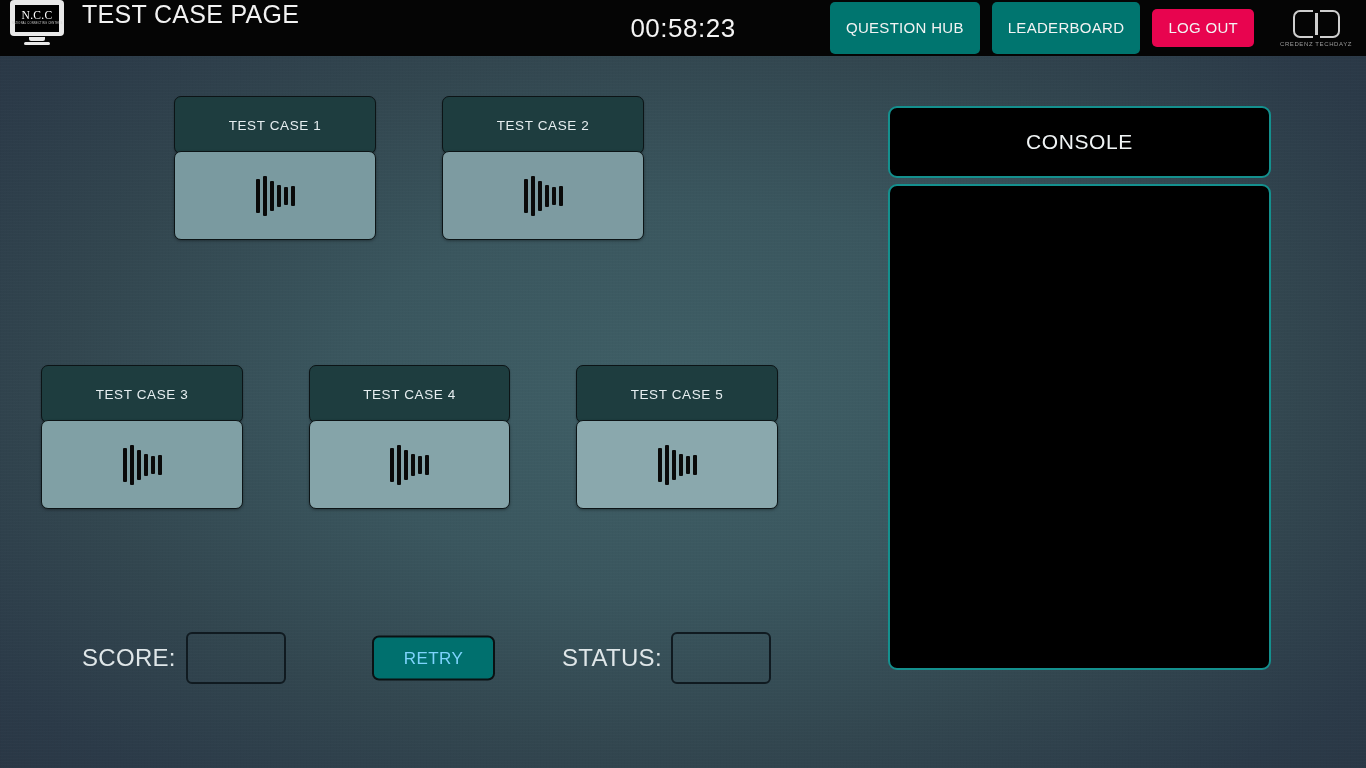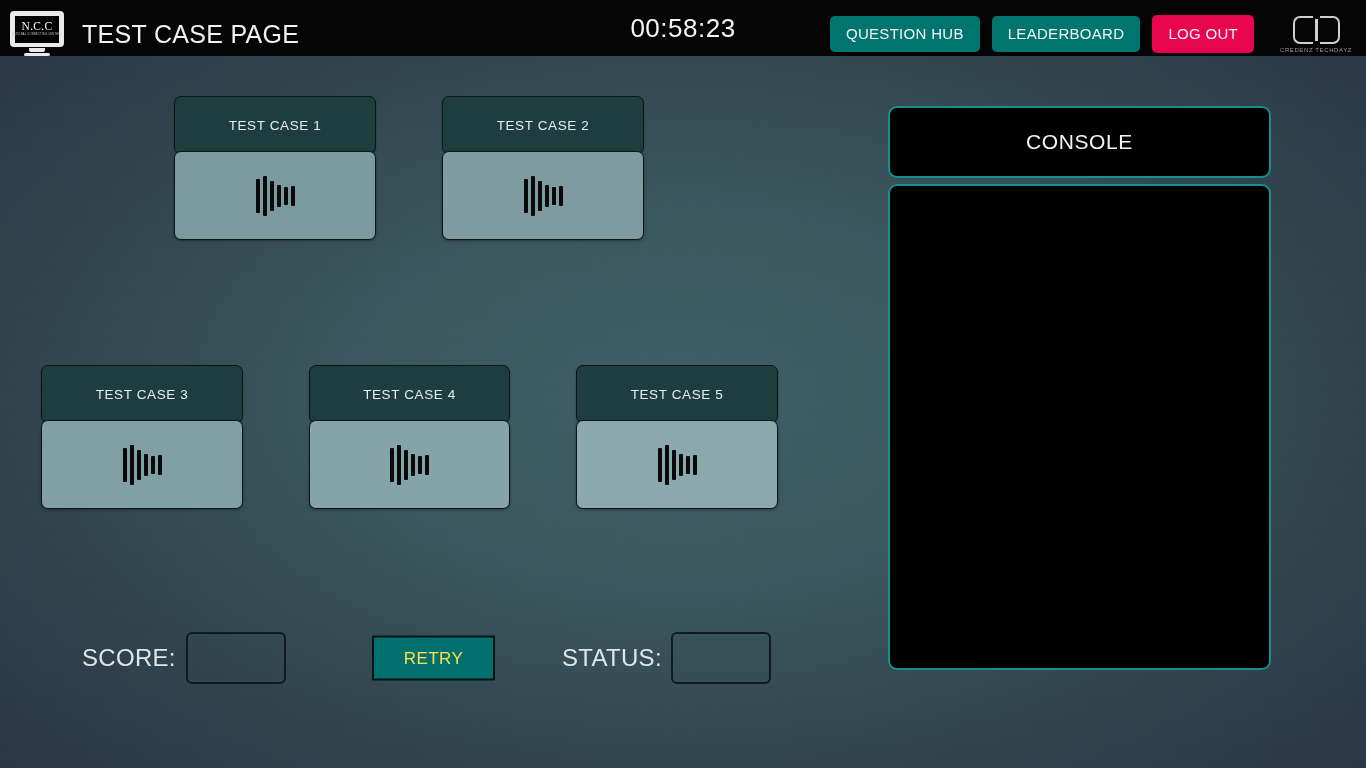--- a/index.html
+++ b/index.html
@@ -17,22 +17,21 @@
     flex-direction: column;
   }
 
   
   .topbar {
     position: relative;
     height: 56px;
     flex: 0 0 56px;
     background: #050505;
     display: flex;
-    align-items: center;
-    padding: 12px 14px 0 10px;
+    padding: 0 14px 0 10px;
     z-index: 5;
   }
 
   .logo-ncc {
     width: 54px; height: 46px;
     position: relative;
     flex: 0 0 auto;
     margin-right: 18px;
     display: flex;
     flex-direction: column;
@@ -109,21 +108,21 @@
     z-index: 2;
   }
   .nav-btn {
     border: none;
     border-radius: 5px;
     color: #f3f3f3;
     font-family: "Liberation Sans", sans-serif;
     font-size: 15px;
     letter-spacing: .3px;
     padding: 0 16px;
-    height: 36px;
+    height: 52px;
     line-height: 36px;
     cursor: pointer;
     white-space: nowrap;
   }
   .nav-btn.teal { background: #00756f; }
   .nav-btn.pink { background: #e8044f; height: 38px; line-height: 38px; }
 
   .logo-ctd {
     width: 72px; height: 44px;
     margin-left: 14px;
@@ -303,22 +302,22 @@
   #status-label { left: 562px; }
   #status-field { left: 671px; }
   .retry-btn {
     position: absolute;
     left: 372px;
     top: 50%;
     transform: translateY(-50%);
     width: 123px; height: 45px;
     background: #00706e;
     border: 2px solid #0a1113;
-    border-radius: 0;
-    color: #fde047;
+    border-radius: 7px;
+    color: #7dd3fc;
     font-family: "Liberation Sans", sans-serif;
     font-size: 17px;
     letter-spacing: .4px;
     cursor: pointer;
   }
 
   
   .footer {
     flex: 0 0 54px;
     height: 54px;

